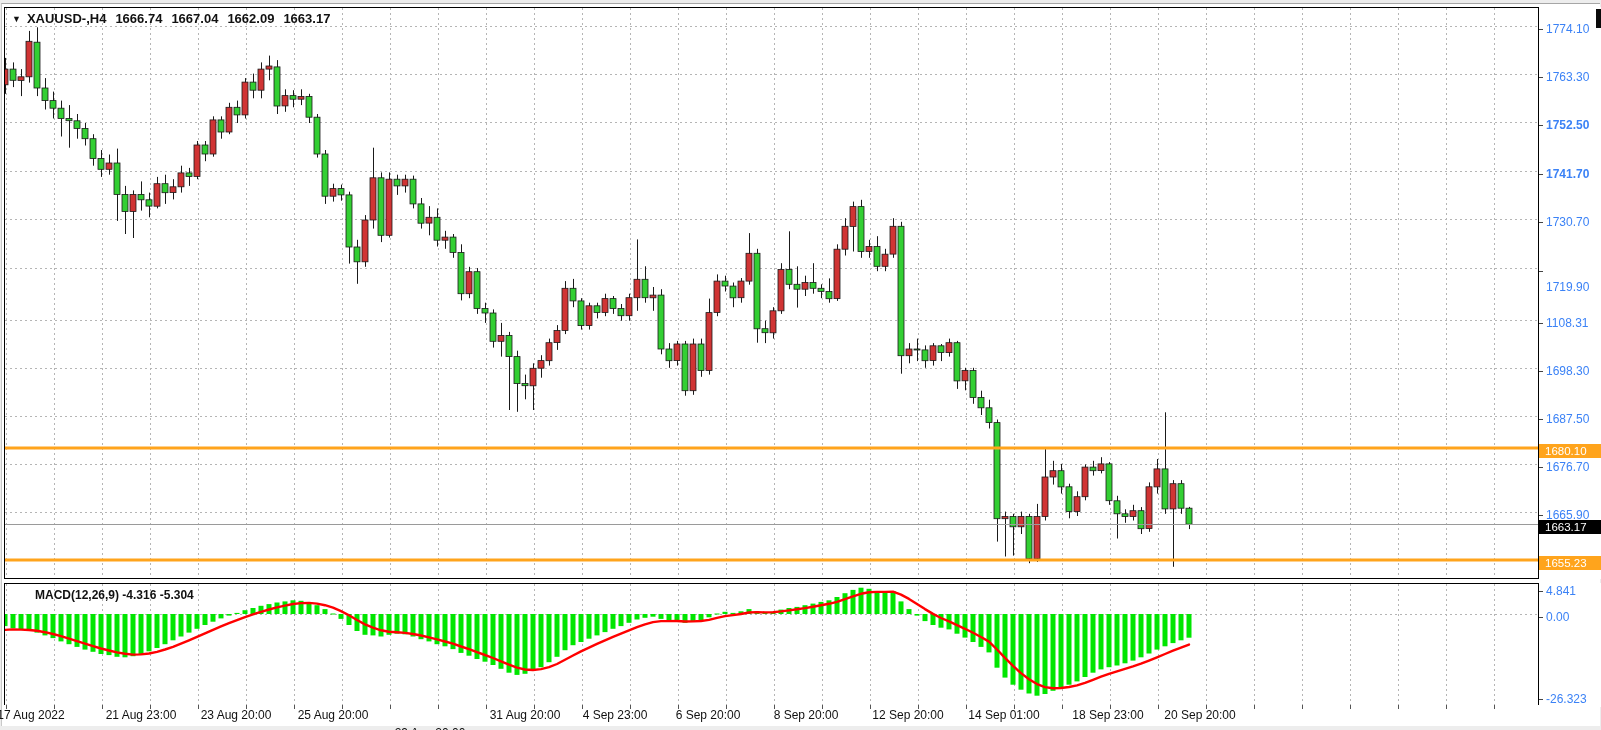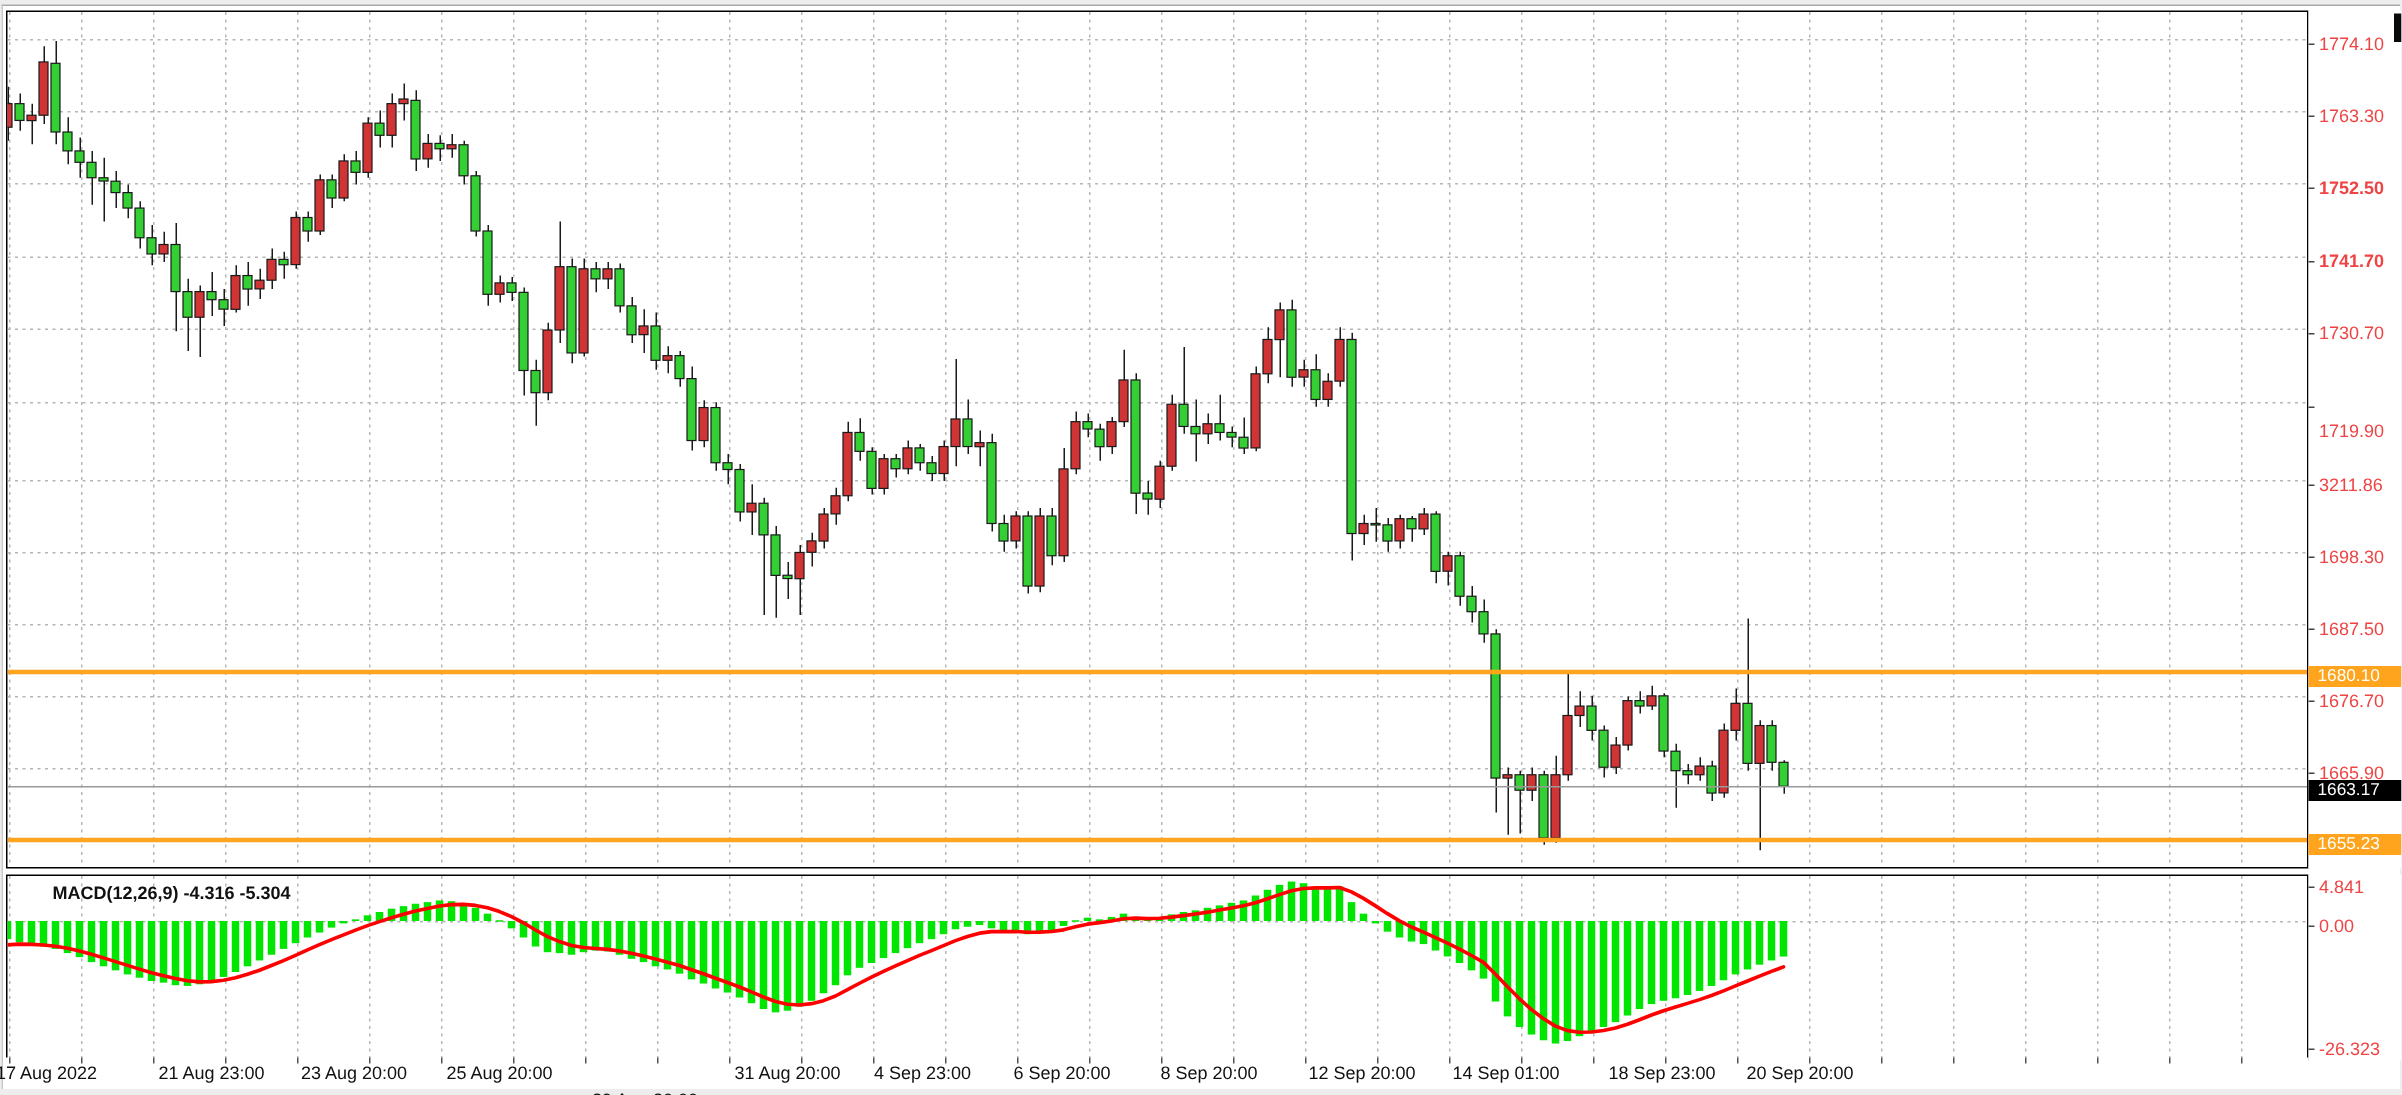--- a/index.html
+++ b/index.html
@@ -9,21 +9,21 @@
   .pane-price{left:2px;top:3px;width:1533px;height:570px;}
   .pane-macd{left:2px;top:579px;width:1533px;height:122px;}
   .pane svg{position:absolute;left:0;top:0;}
   .chart-title{position:absolute;left:7px;top:3px;font-size:13px;font-weight:700;color:#111;white-space:nowrap;}
   .chart-title .tri{font-size:9px;margin-right:6px;position:relative;top:-1px;}
   .chart-title span.v{margin-left:9px;font-weight:700;}
   .macd-label{position:absolute;left:6px;top:4px;font-size:12px;font-weight:700;color:#111;white-space:nowrap;padding-left:24px;}
   .scale{position:absolute;background:#fff;}
   #priceScale{left:1537px;top:3px;width:64px;height:572px;}
   #macdScale{left:1537px;top:579px;width:64px;height:124px;}
-  .scale .lbl{position:absolute;left:7px;transform:translateY(-50%);font-size:12px;color:#ef4444;white-space:nowrap;}
+  .scale .lbl{position:absolute;left:7px;transform:translateY(-50%);font-size:12px;color:#3b82f6;white-space:nowrap;}
   .scale .tick{position:absolute;left:0;width:4px;height:1px;background:#444;}
   .scale .box{position:absolute;left:0;width:61px;height:14px;transform:translateY(-50%);color:#fff;font-size:11.5px;line-height:14px;padding-left:6px;font-weight:400;}
   #timeScale{position:absolute;left:2px;top:701px;width:1535px;height:19px;background:#fff;}
   #timeScale .tlbl{position:absolute;top:3px;transform:translateX(-50%);font-size:12px;color:#111;white-space:nowrap;}
   #timeScale .ttick{position:absolute;top:0;width:1px;height:4px;background:#555;}
   .tr-marker{position:absolute;left:1594px;top:5px;width:7px;height:19px;background:#0a0a0a;}
 </style>
 </head>
 <body>
 
@@ -376,20 +376,23 @@
             <rect x="1152" y="467.9" width="6" height="18.0" fill="#d03434" stroke="#1a1a1a"></rect>
             <rect x="1160" y="467.9" width="6" height="40.0" fill="#33cf33" stroke="#1a1a1a"></rect>
             <rect x="1168" y="482.7" width="6" height="25.2" fill="#d03434" stroke="#1a1a1a"></rect>
             <rect x="1176" y="482.7" width="6" height="24.5" fill="#33cf33" stroke="#1a1a1a"></rect>
             <rect x="1184" y="507.2" width="6" height="16.0" fill="#33cf33" stroke="#1a1a1a"></rect>
           </g>
           <line x1="3" x2="1536" y1="447" y2="447" stroke="#ffa41c" stroke-width="3"></line>
           <line x1="3" x2="1536" y1="559" y2="559" stroke="#ffa41c" stroke-width="3"></line>
           <line x1="3" x2="1536" y1="523.5" y2="523.5" stroke="#9a9a9a" stroke-width="1"></line>
         </svg>
+      <div class="chart-title">
+        <span class="tri">▼</span><span>XAUUSD-,H4</span><span class="v">1666.74</span><span class="v">1667.04</span><span class="v">1662.09</span><span class="v">1663.17</span>
+      </div>
     </div>
 
     <div class="pane pane-macd">
       <svg id="macdSvg" width="1533" height="122" viewBox="3 583 1533 122">
           <g stroke="#b5b5b5" stroke-width="1" stroke-dasharray="2 3">
             <line x1="4.5" x2="4.5" y1="583" y2="705"></line>
             <line x1="52.5" x2="52.5" y1="583" y2="705"></line>
             <line x1="100.5" x2="100.5" y1="583" y2="705"></line>
             <line x1="148.5" x2="148.5" y1="583" y2="705"></line>
             <line x1="196.5" x2="196.5" y1="583" y2="705"></line>
@@ -585,21 +588,21 @@
         <div class="lbl" style="top: 70px;">1763.30</div>
         <div class="tick" style="top: 118px;"></div>
         <div class="lbl" style="top: 118px; font-weight: bold;">1752.50</div>
         <div class="tick" style="top: 167px;"></div>
         <div class="lbl" style="top: 167px; font-weight: bold;">1741.70</div>
         <div class="tick" style="top: 215px;"></div>
         <div class="lbl" style="top: 215px;">1730.70</div>
         <div class="tick" style="top: 264px;"></div>
         <div class="lbl" style="top: 264px; margin-top: 16px;">1719.90</div>
         <div class="tick" style="top: 316px;"></div>
-        <div class="lbl" style="top: 316px;">3211.86</div>
+        <div class="lbl" style="top: 316px;">1108.31</div>
         <div class="tick" style="top: 364px;"></div>
         <div class="lbl" style="top: 364px;">1698.30</div>
         <div class="tick" style="top: 412px;"></div>
         <div class="lbl" style="top: 412px;">1687.50</div>
         <div class="tick" style="top: 460px;"></div>
         <div class="lbl" style="top: 460px;">1676.70</div>
         <div class="tick" style="top: 508px;"></div>
         <div class="lbl" style="top: 508px;">1665.90</div>
         <div class="box" style="top: 444px; background: rgb(255, 164, 28);">1680.10</div>
         <div class="box" style="top: 556px; background: rgb(255, 164, 28);">1655.23</div>

